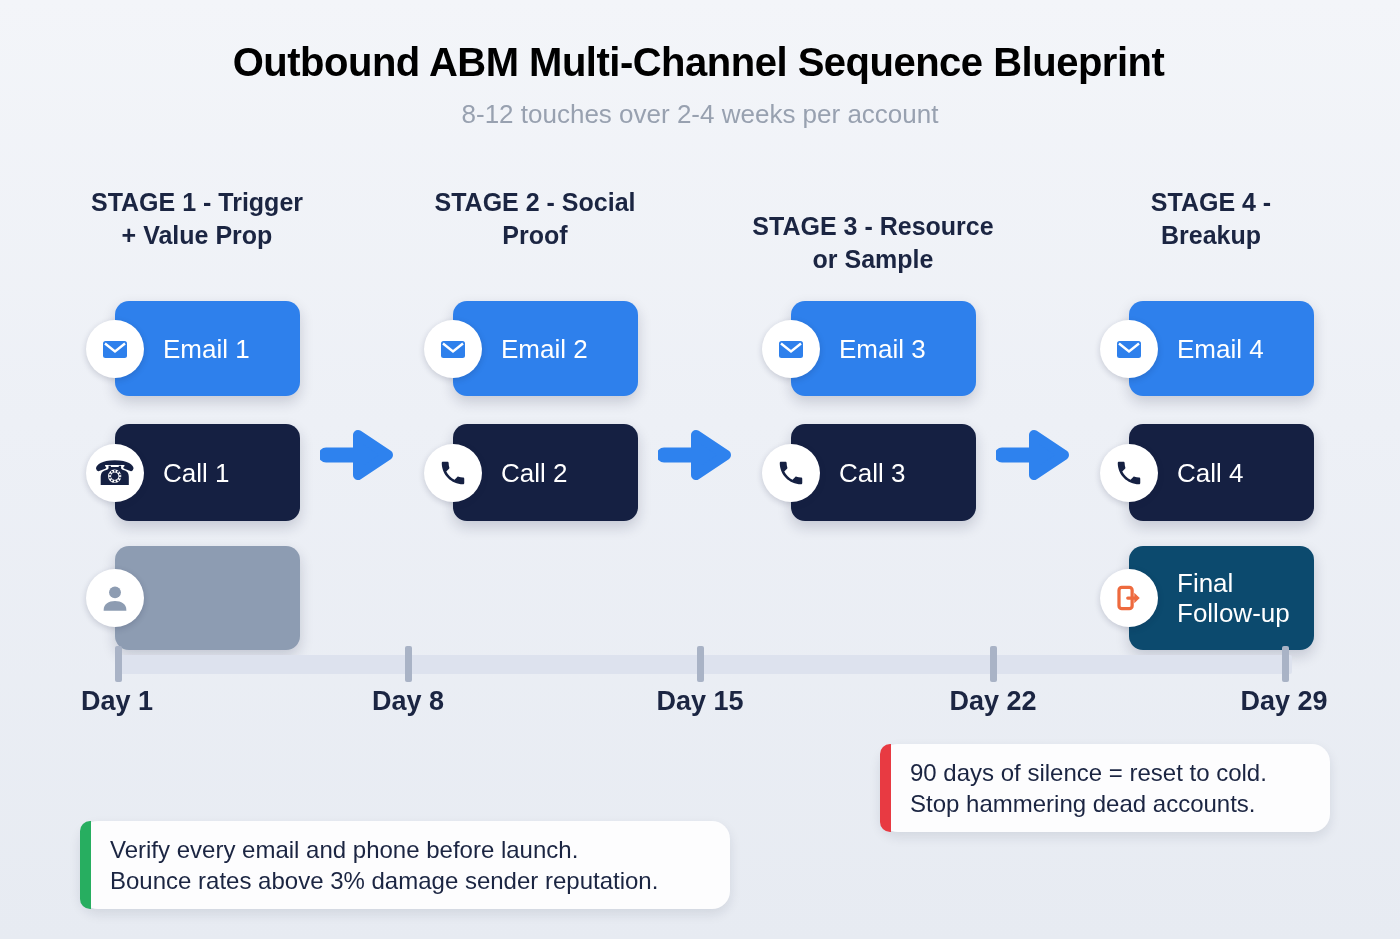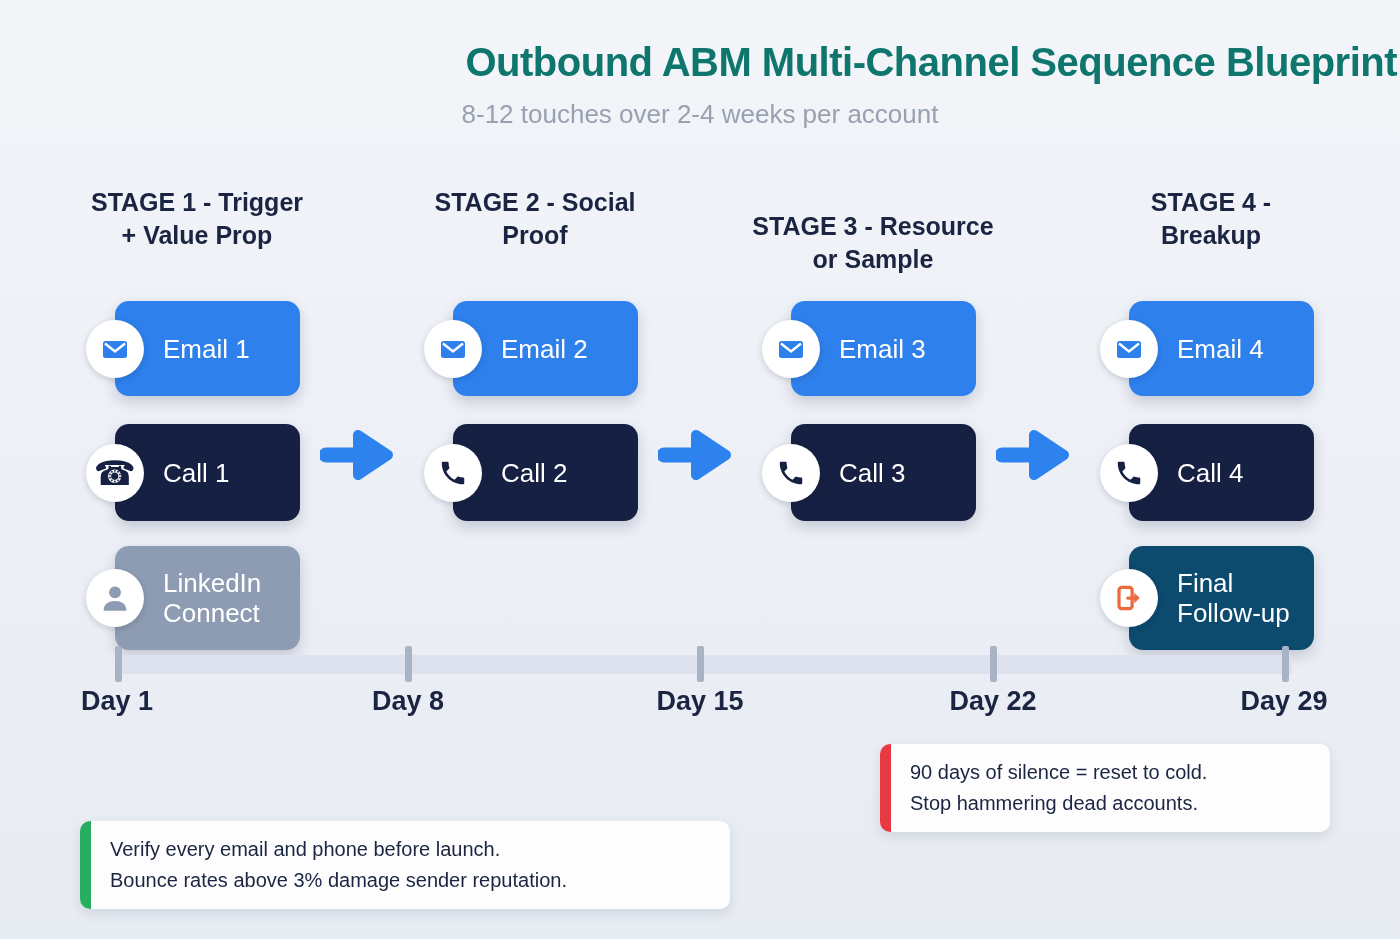--- a/index.html
+++ b/index.html
@@ -3,22 +3,22 @@
 <meta charset="utf-8">
 <style>
   html,body{margin:0;padding:0;}
   body{
     width:1400px;height:939px;position:relative;overflow:hidden;
     font-family:"Liberation Sans","DejaVu Sans",sans-serif;
     background:linear-gradient(180deg,#f3f5f9 0%,#edf0f6 45%,#e7ebf2 100%);
     color:#1b2542;
   }
   .page-title{
-    position:absolute;top:40px;left:0;width:1397px;text-align:right;
-    font-size:40px;font-weight:800;letter-spacing:-0.5px;color:#0f766e;
+    position:absolute;top:40px;left:0;width:1397px;text-align:center;
+    font-size:40px;font-weight:800;letter-spacing:-0.5px;color:#000000;
   }
   .page-subtitle{
     position:absolute;top:99px;left:0;width:1400px;text-align:center;
     font-size:26px;font-weight:400;color:#98a1b0;
   }
   .stage-header{
     position:absolute;top:186px;width:320px;text-align:center;
     font-size:25px;font-weight:700;line-height:33px;color:#1b2542;
   }
   .stage-header span{display:block;}
@@ -51,24 +51,24 @@
   }
   .timeline-tick{
     position:absolute;top:646px;width:7px;height:36px;
     background:#a9b3c6;border-radius:2px;
   }
   .day-label{
     position:absolute;top:686px;transform:translateX(-50%);
     font-size:27px;font-weight:700;color:#1b2542;white-space:nowrap;
   }
   .note{
-    position:absolute;background:#fdfdfe;border-radius:10px;
+    position:absolute;background:#fdfdfe;border-radius:18px;
     box-shadow:0 5px 12px rgba(20,30,60,0.10);
     padding:13px 24px 13px 30px;box-sizing:border-box;
-    font-size:20px;line-height:31px;color:#1b2542;
+    font-size:24px;line-height:31px;color:#1b2542;
   }
   .note-stripe{
     position:absolute;left:0;top:0;bottom:0;width:11px;
     border-radius:10px 0 0 10px;
   }
   .note-stripe.red{background:#e83a42;}
   .note-stripe.green{background:#27ae60;}
   .note div{white-space:nowrap;}
 </style>
 </head>
@@ -109,21 +109,20 @@
     </span>
   <span class="card-label">Call 1</span>
 </div>
 <div class="card linkedin" style="left:115px;top:528px;">
   <span class="badge">
     <svg width="34" height="34" viewBox="0 0 24 24">
         <circle cx="12" cy="8" r="4.2" fill="#8d9cb2"></circle>
         <path d="M4 20.5c0-4.1 3.6-6.3 8-6.3s8 2.2 8 6.3V21H4z" fill="#8d9cb2"></path>
       </svg>
   </span>
-  <span class="card-label">LinkedIn Connect</span>
 </div>
 
 <div class="card email" style="left:453px;top:283px;">
   <span class="badge">
     <svg width="32" height="32" viewBox="0 0 32 32">
         <rect x="4" y="8" width="24" height="17" rx="2.5" fill="#2e80ec"></rect>
         <polyline points="6,10.5 16,18.5 26,10.5" stroke="#ffffff" stroke-width="2.4" fill="none"></polyline>
       </svg>
   </span>
   <span class="card-label">Email 2</span>

